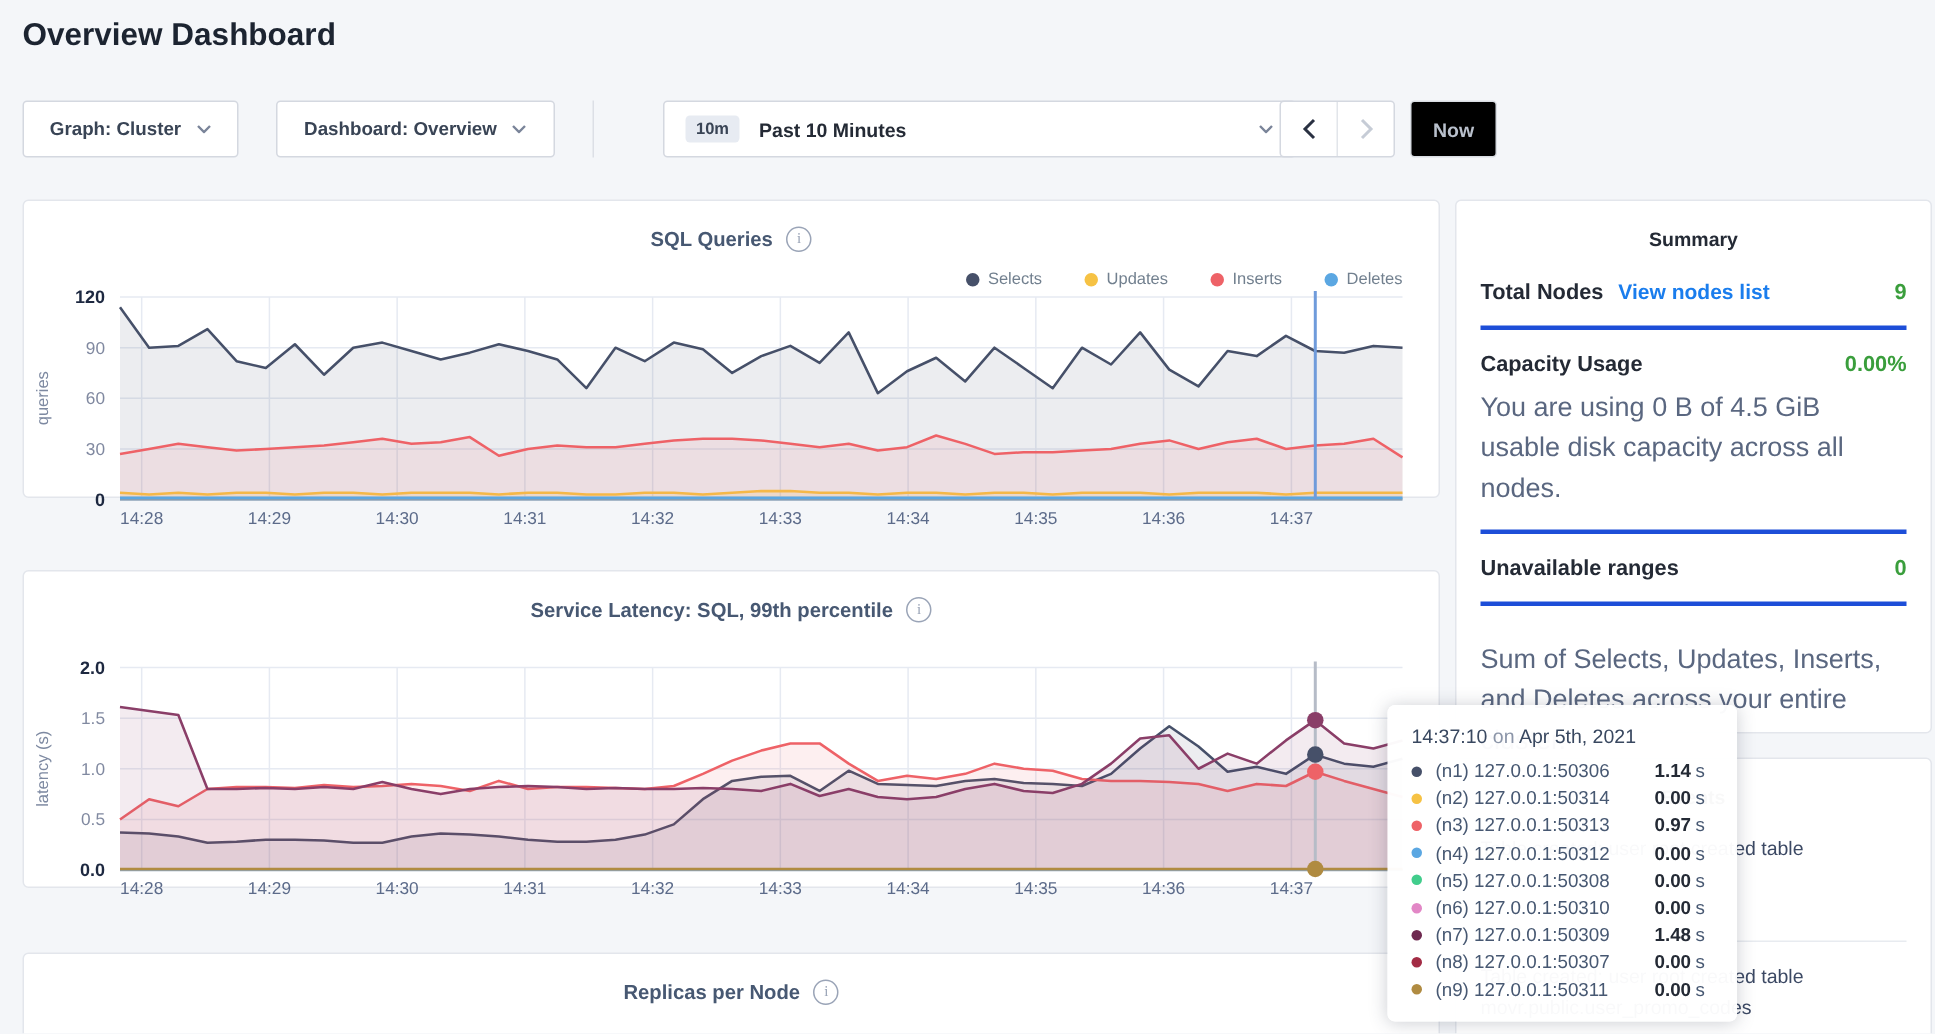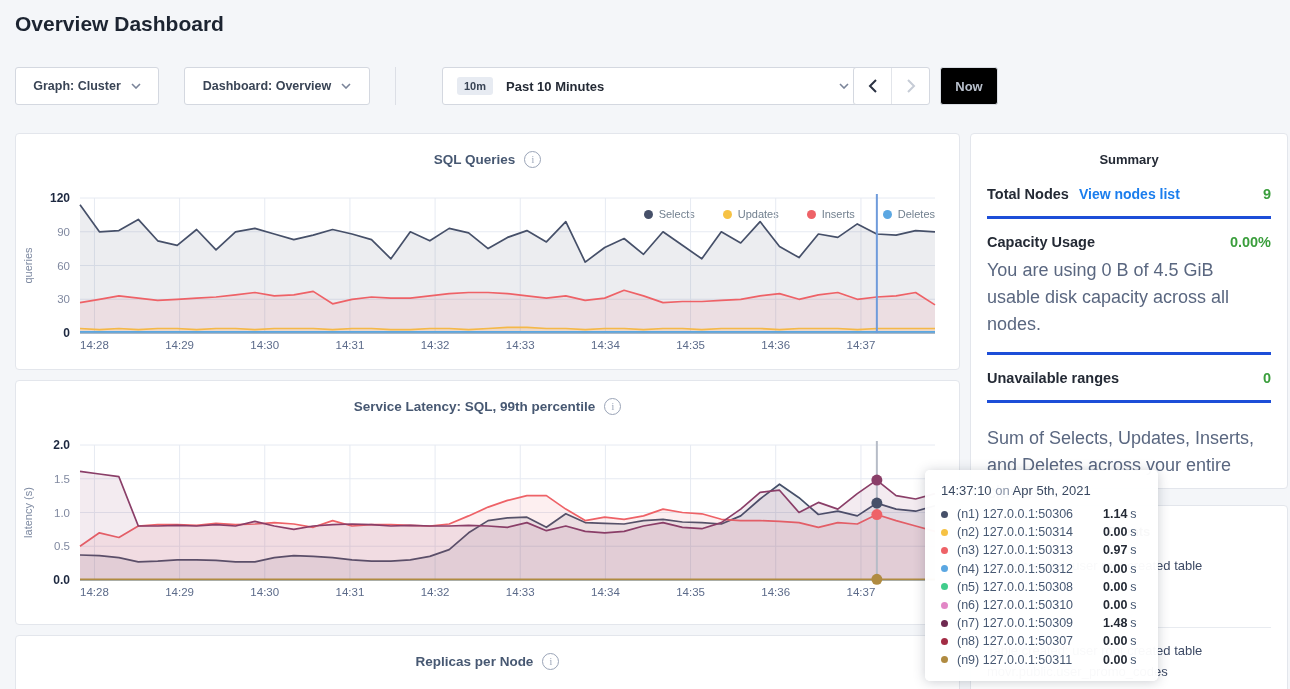--- a/index.html
+++ b/index.html
@@ -22,32 +22,32 @@
   .arrows{position:absolute;left:853px;top:0;width:77px;height:38px;border:1px solid #d4d8e0;border-radius:3px;
       background:#fff;display:flex;box-sizing:border-box;overflow:hidden;}
   .arrowbtn{flex:1;display:flex;align-items:center;justify-content:center;cursor:pointer;}
   .arrowbtn + .arrowbtn{border-left:1px solid #e2e5ea;}
   .nowbtn{position:absolute;left:940px;top:0;width:58px;height:38px;border:1px solid #d9dde3;border-radius:3px;
       background:#000000;display:flex;align-items:center;justify-content:center;
       font-size:13px;font-weight:bold;color:#b9c0cc;box-sizing:border-box;}
 
   
   .panel{position:absolute;background:#fff;border:1px solid #e3e6ec;border-radius:4px;box-sizing:border-box;}
-  .p-sql{left:15px;top:133px;width:945px;height:237px;text-align:right;}
-  .p-lat{left:15px;top:380px;width:945px;height:245px;}
+  .p-sql{left:15px;top:133px;width:945px;height:199px;text-align:right;}
+  .p-lat{left:15px;top:380px;width:945px;height:212px;}
   .p-rep{left:15px;top:635px;width:945px;height:200px;}
   .p-sum{left:970px;top:133px;width:318px;height:356px;}
   .p-evt{left:970px;top:505px;width:318px;height:300px;}
 
   .chart-head{display:flex;align-items:center;justify-content:center;gap:9px;padding-top:17px;}
   .chart-title{font-size:13.5px;font-weight:bold;color:#475872;}
   .info-icon{width:15px;height:15px;border:1px solid #9aa4b7;border-radius:50%;color:#9aa4b7;
       font-size:10px;font-family:"Liberation Serif",serif;display:flex;align-items:center;justify-content:center;cursor:pointer;}
   .legend{position:absolute;top:46px;right:24px;display:flex;gap:28px;}
-  .legend-item{display:flex;align-items:center;gap:6px;font-size:11px;color:#72808f;margin-top:28px;}
+  .legend-item{display:flex;align-items:center;gap:6px;font-size:11px;color:#72808f;}
   .legend-dot{width:9px;height:9px;border-radius:50%;}
   svg.chart{position:absolute;left:0;}
   .p-sql svg.chart{top:58px;}
   .p-lat svg.chart{top:51px;}
 
   
   .side-title{text-align:center;font-weight:bold;font-size:13px;color:#242a35;padding-top:18px;}
   .srows{padding:4px 16px 0 16px;}
   .srow{padding:15px 0 14px 0;border-bottom:3px solid #1d4ed8;}
   .srow:last-child{border-bottom:none;}

